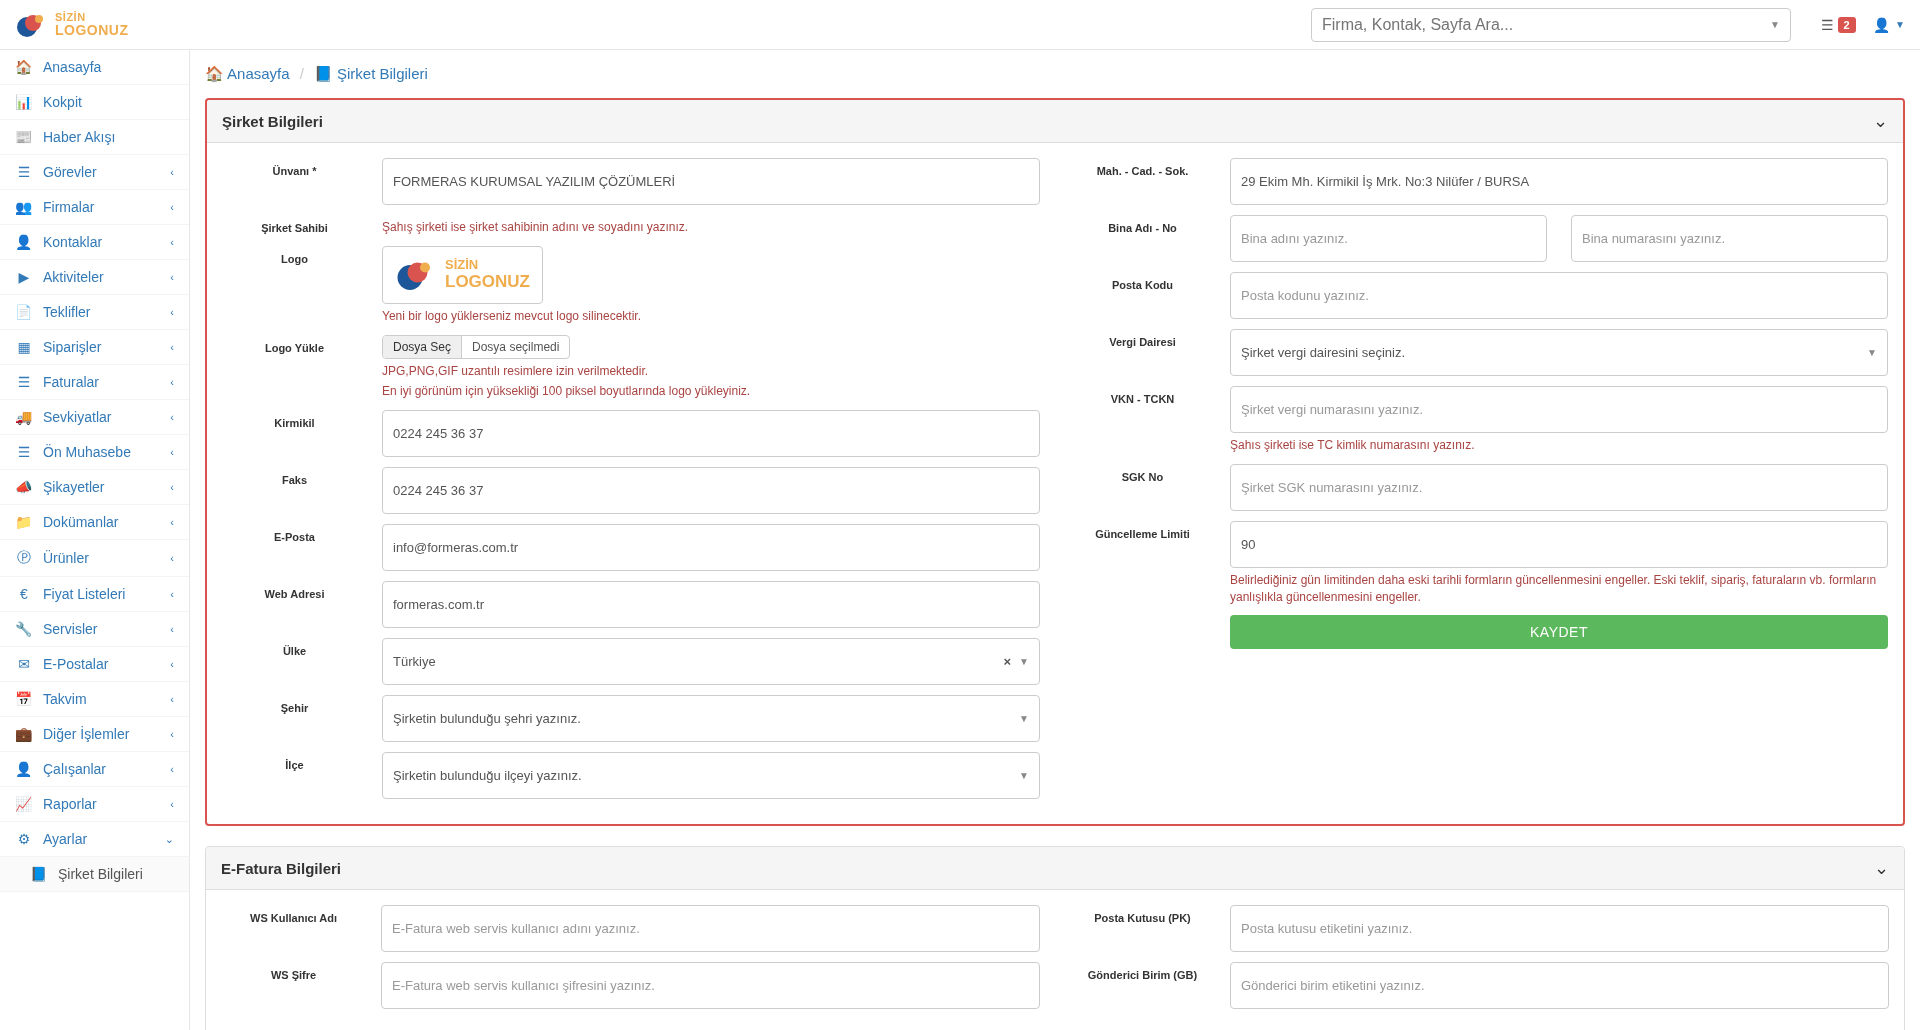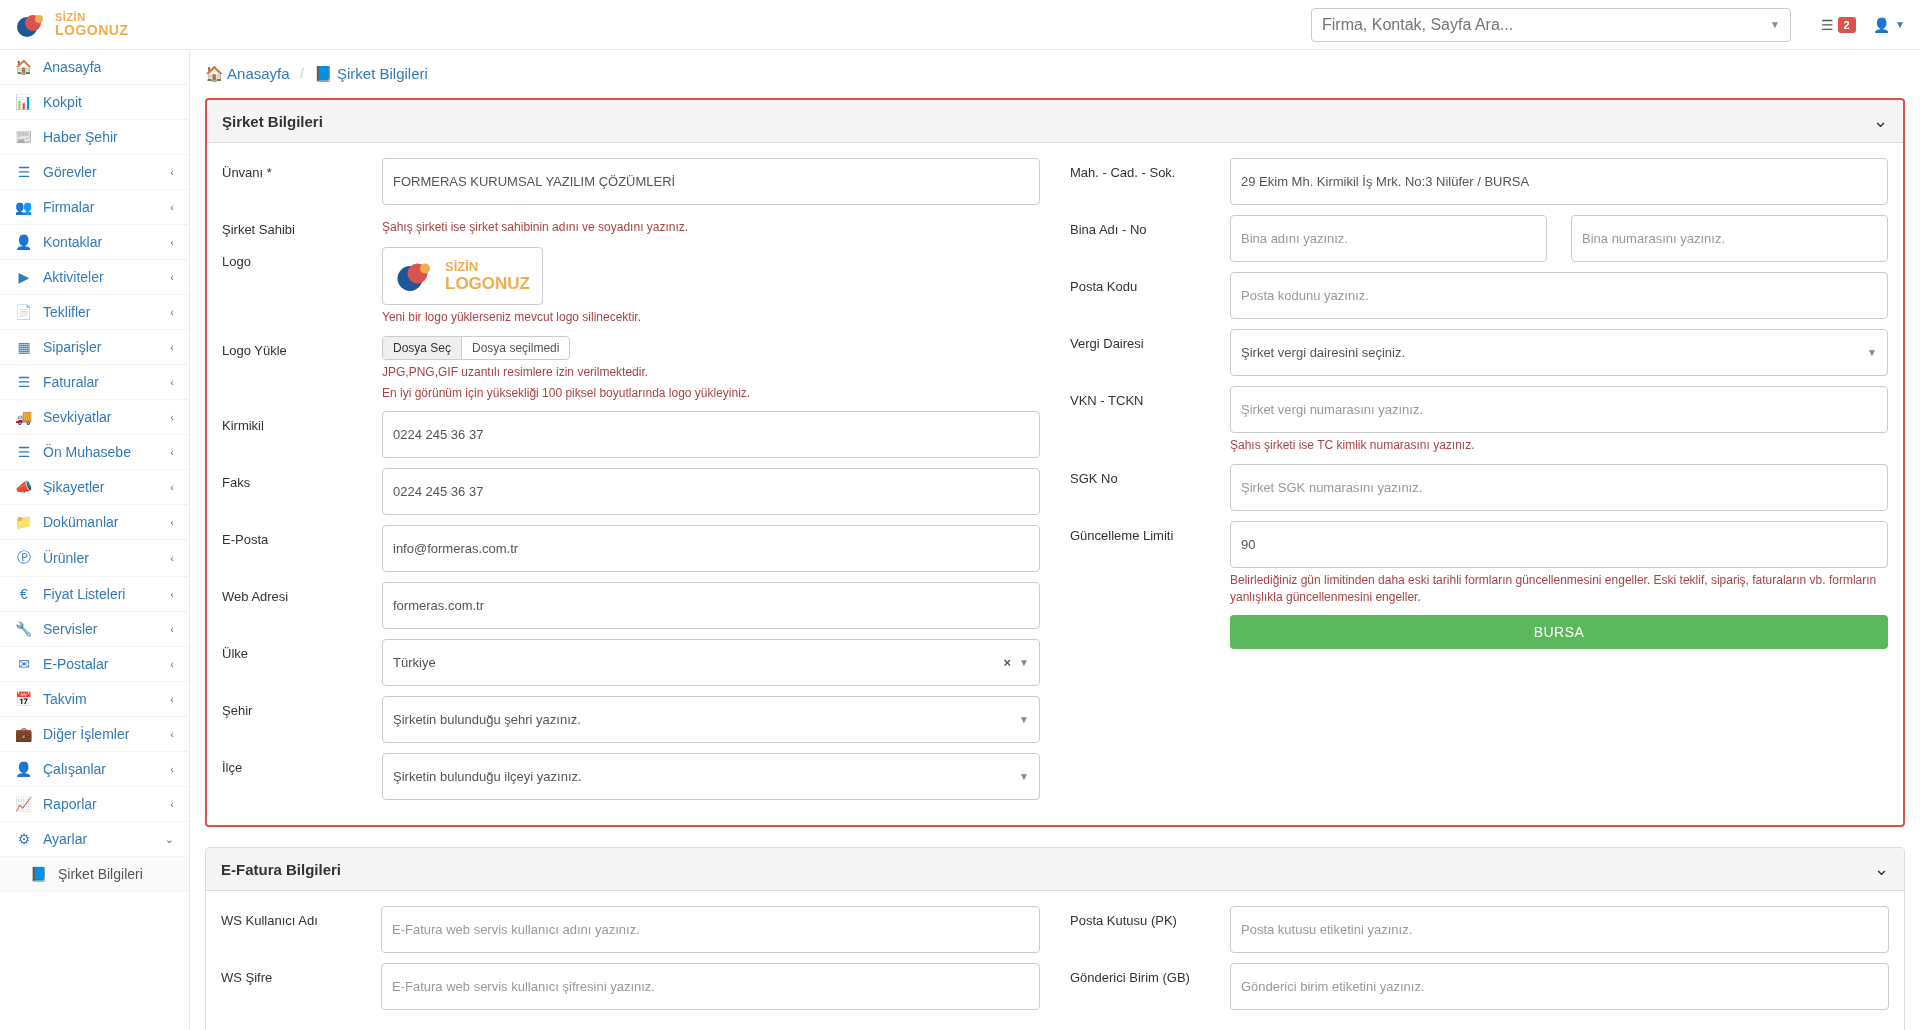--- a/index.html
+++ b/index.html
@@ -29,21 +29,21 @@
 .breadcrumb .sep { margin: 0 6px; color: #ccc; }
 .panel { border: 1px solid #ddd; border-radius: 4px; margin-bottom: 20px; background: #fff; }
 .panel.highlight { border: 2px solid #d9534f; }
 .panel-head { background: #f5f5f5; padding: 10px 15px; border-bottom: 1px solid #ddd; display: flex; align-items: center; border-radius: 4px 4px 0 0; }
 .panel-head .title { font-weight: 600; font-size: 15px; color: #333; }
 .panel-head .collapse-icon { margin-left: auto; font-size: 18px; color: #333; cursor: pointer; }
 .panel-body { padding: 15px; }
 .form-cols { display: flex; gap: 30px; }
 .form-col { flex: 1; }
 .form-row { display: flex; align-items: flex-start; margin-bottom: 10px; }
-.form-row .label { width: 160px; min-width: 160px; text-align: left; padding-right: 15px; padding-top: 7px; font-size: 13px; font-weight: 400; color: #333; }
+.form-row .label { width: 160px; min-width: 160px; text-align: center; padding-right: 15px; padding-top: 7px; font-size: 11px; font-weight: 700; color: #333; }
 .form-row .field { flex: 1; }
 .form-row input[type="text"], .form-row .select-like { width: 100%; height: 47px; border: 1px solid #ccc; border-radius: 4px; padding: 0 10px; font-size: 13px; color: #555; }
 .form-row input::placeholder { color: #999; }
 .select-like { display: flex; align-items: center; background: #fff; position: relative; color: #999; }
 .select-like .x { margin-left: auto; margin-right: 8px; color: #555; font-weight: bold; cursor: pointer; }
 .select-like .caret { color: #888; font-size: 10px; }
 .select-like.has-value { color: #555; }
 .help-text { color: #a94442; font-size: 12px; margin-top: 4px; line-height: 1.4; }
 .logo-preview { border: 1px solid #ccc; border-radius: 4px; padding: 8px 12px; display: inline-flex; align-items: center; gap: 10px; background: #fff; }
 .file-input { display: inline-flex; align-items: center; border: 1px solid #ccc; border-radius: 4px; overflow: hidden; height: 24px; }
@@ -92,21 +92,21 @@
       <div class="sidebar-item">
         <span class="icon">🏠</span>
         <span>Anasayfa</span>
       </div>
       <div class="sidebar-item">
         <span class="icon">📊</span>
         <span>Kokpit</span>
       </div>
       <div class="sidebar-item">
         <span class="icon">📰</span>
-        <span>Haber Şehir</span>
+        <span>Haber Akışı</span>
       </div>
       <div class="sidebar-item">
         <span class="icon">☰</span>
         <span>Görevler</span>
         <span class="chev">‹</span>
       </div>
       <div class="sidebar-item">
         <span class="icon">👥</span>
         <span>Firmalar</span>
         <span class="chev">‹</span>
@@ -348,21 +348,21 @@
             <div class="form-row">
               <div class="label">Güncelleme Limiti</div>
               <div class="field">
                 <input type="text" value="90" style="">
                 <div class="help-text">Belirlediğiniz gün limitinden daha eski tarihli formların güncellenmesini engeller. Eski teklif, sipariş, faturaların vb. formların yanlışlıkla güncellenmesini engeller.</div>
               </div>
             </div>
             <div class="form-row">
               <div class="label"></div>
               <div class="field">
-                <button class="btn-save">BURSA</button>
+                <button class="btn-save">KAYDET</button>
               </div>
             </div>
           </div>
         </div>
       </div>
     </div>
 
     <div class="panel">
       <div class="panel-head">
         <span class="title">E-Fatura Bilgileri</span>

